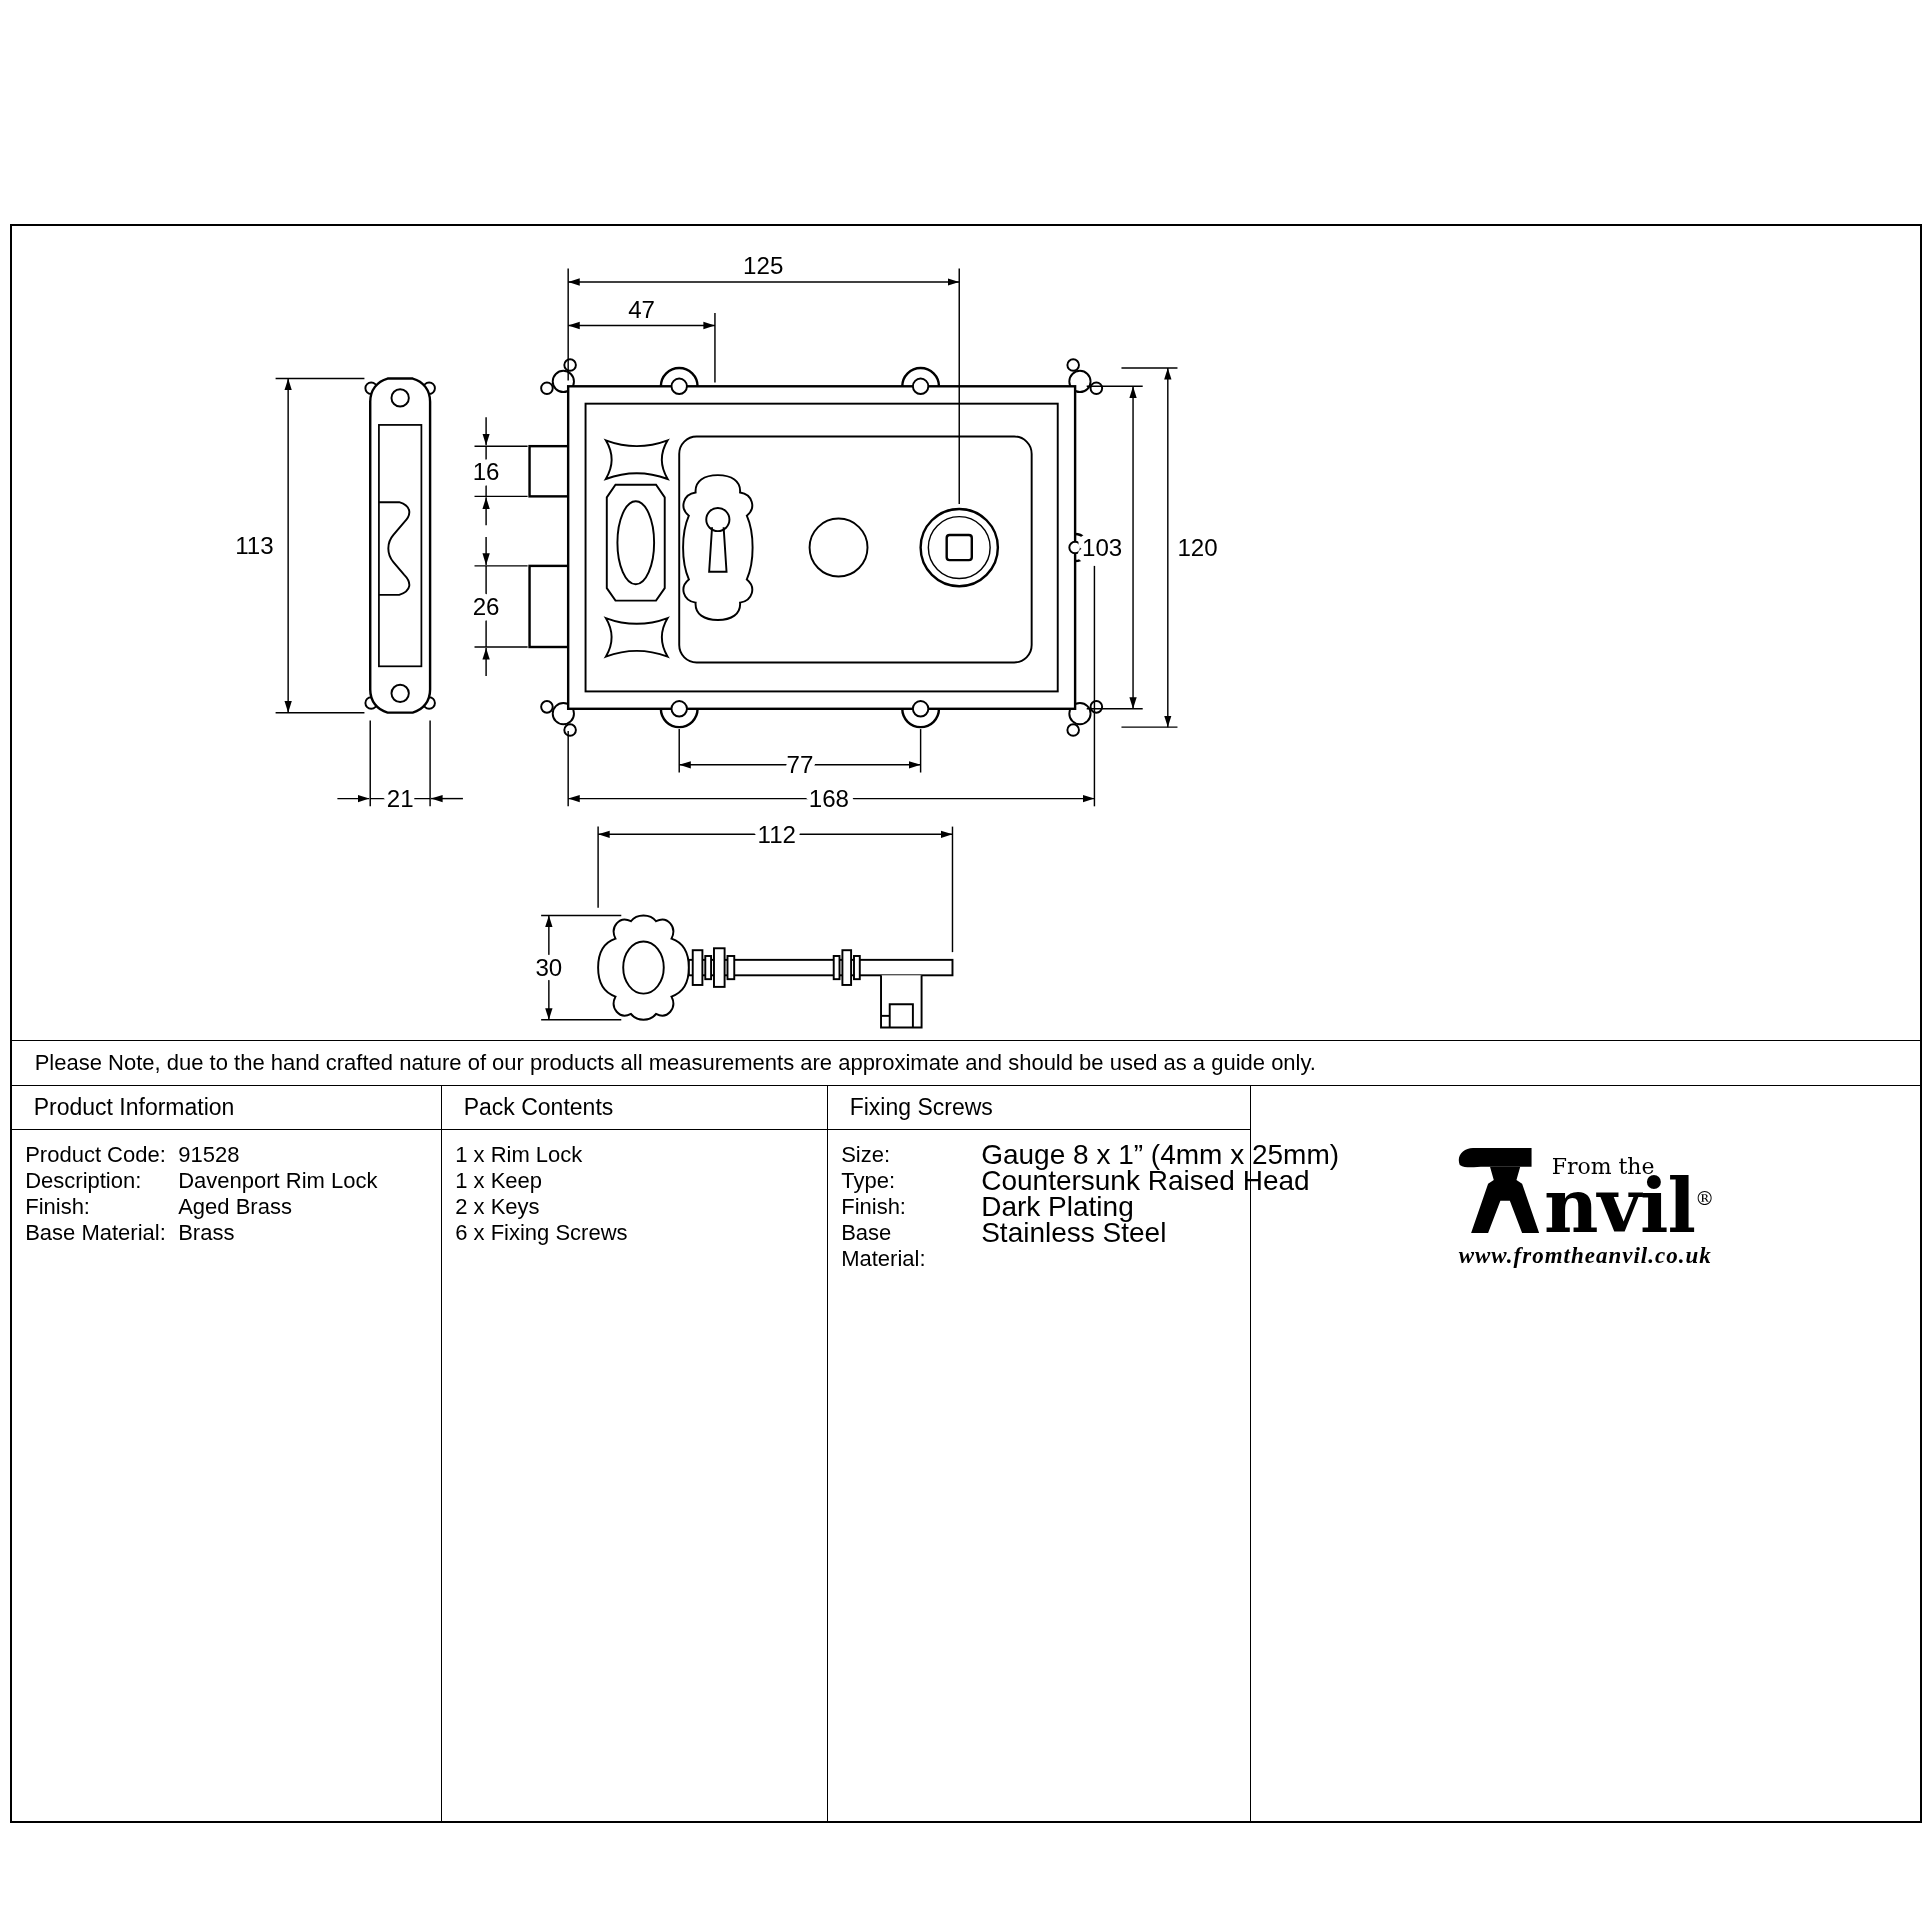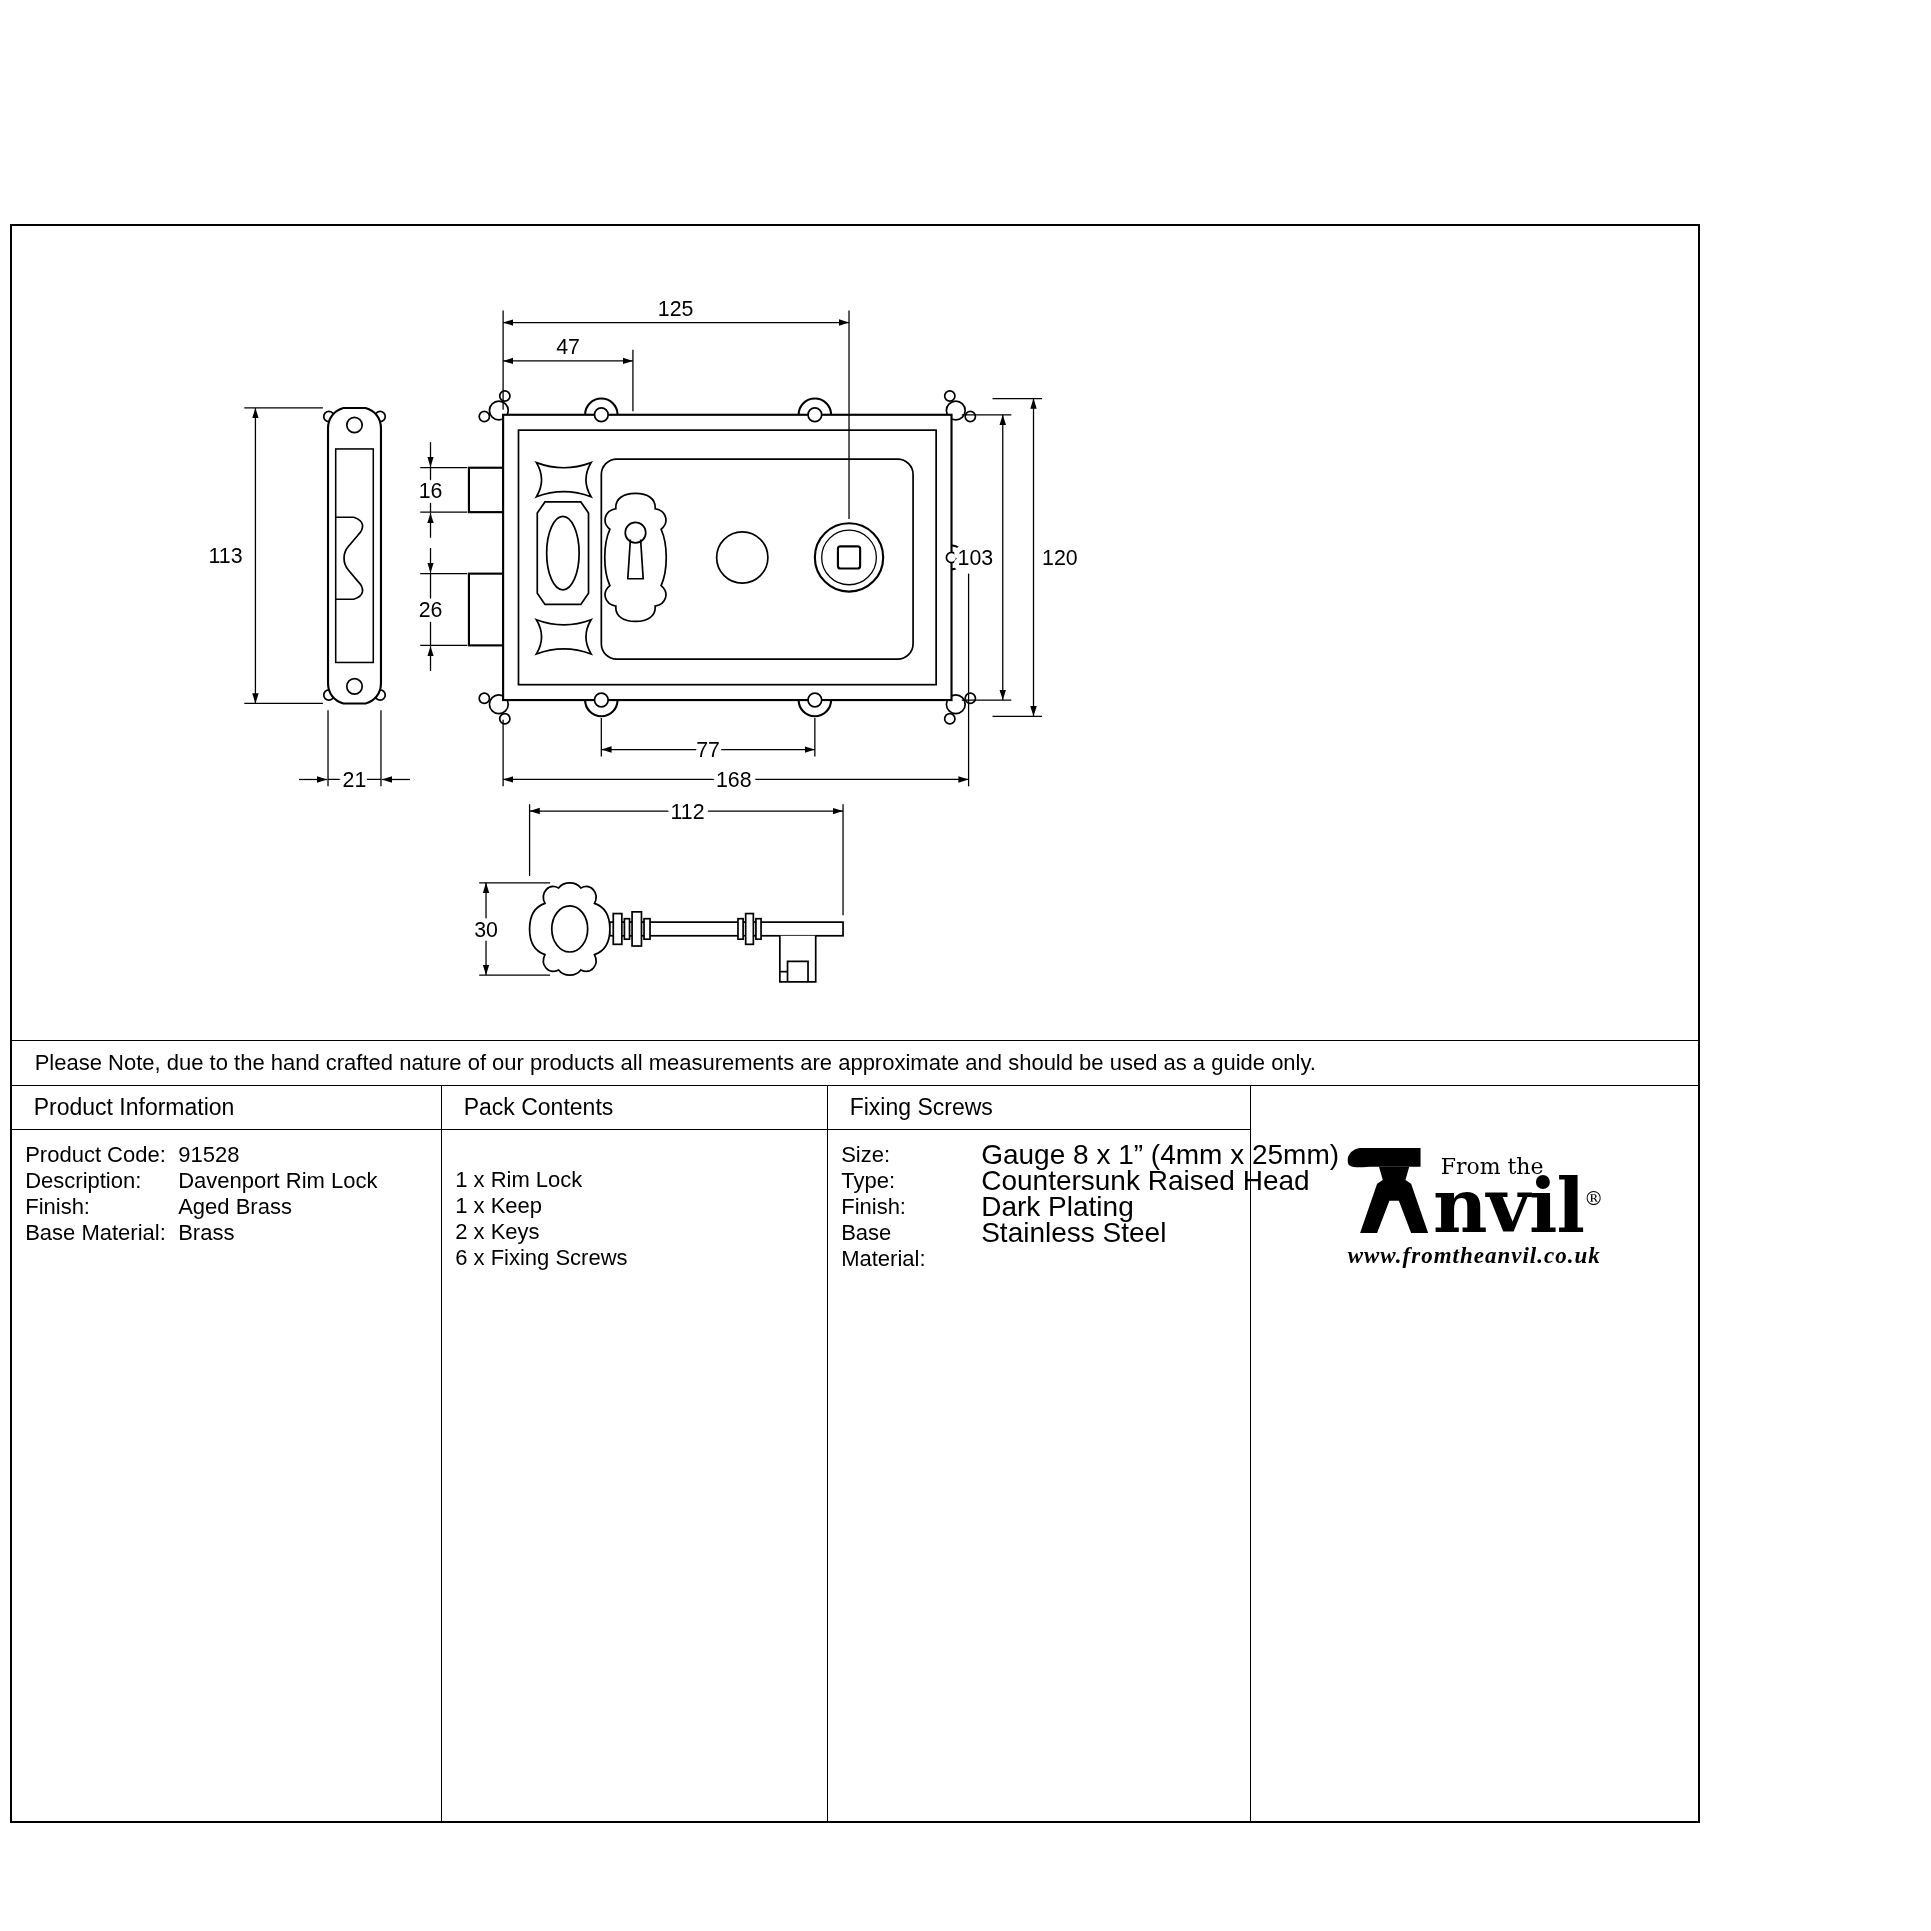--- a/index.html
+++ b/index.html
@@ -1,27 +1,27 @@
 <!DOCTYPE html>
 <html><head>
 <meta charset="utf-8">
 <style>
   * { margin:0; padding:0; box-sizing:border-box; }
   html,body { background:#fff; }
   body { width:1931px; height:1931px; font-family:"Liberation Sans",sans-serif; color:#000; }
   .page { position:relative; width:1931px; height:1931px; background:#fff; overflow:hidden; }
-  .frame { position:absolute; left:9.7px; top:224px; width:1690px; height:1599px; border:2.9px solid #000; display:flex; flex-direction:column; background:#fff; }
+  .frame { position:absolute; left:9.7px; top:224px; width:1912px; height:1599px; border:2.9px solid #000; display:flex; flex-direction:column; background:#fff; }
   .drawing-area { width:100%; height:814px; }
   svg.drawing { display:block; width:100%; height:100%; }
   svg text { font-family:"Liberation Sans",sans-serif; font-size:25px; fill:#000; }
   .halo { paint-order:stroke; stroke:#fff; stroke-width:12px; stroke-linejoin:round; }
   .note-row { border-top:1.9px solid #000; height:45px; display:flex; align-items:center; padding-left:23px; font-size:22px; }
   .spec-table { flex:1; display:flex; border-top:1.9px solid #000; }
   .col { display:flex; flex-direction:column; border-right:1.9px solid #000; }
-  .col1 { width:430px; } .col2 { width:386px;gap:25px; } .col3 { width:423px; }
+  .col1 { width:430px; } .col2 { width:386px; } .col3 { width:423px; }
   .logo-col { flex:1; border-right:none; align-items:center; padding-top:56px; }
   .cell-header { height:44px; flex:none; border-bottom:1.9px solid #000; display:flex; align-items:center; padding-left:22px; font-size:23px; }
   .cell-body { padding:11.6px 13.5px; font-size:22px; line-height:26px; }
   .kv { display:flex; }
   .kv .k { width:153px; flex:none; }
   .kv .v { white-space:nowrap; }
   .col3 .kv .k { width:140px; }
   .col3 .kv .v { font-size:28px; }
   .logo-main { display:flex; align-items:flex-end;justify-content:flex-end; }
   .anvil-a { display:block; }

